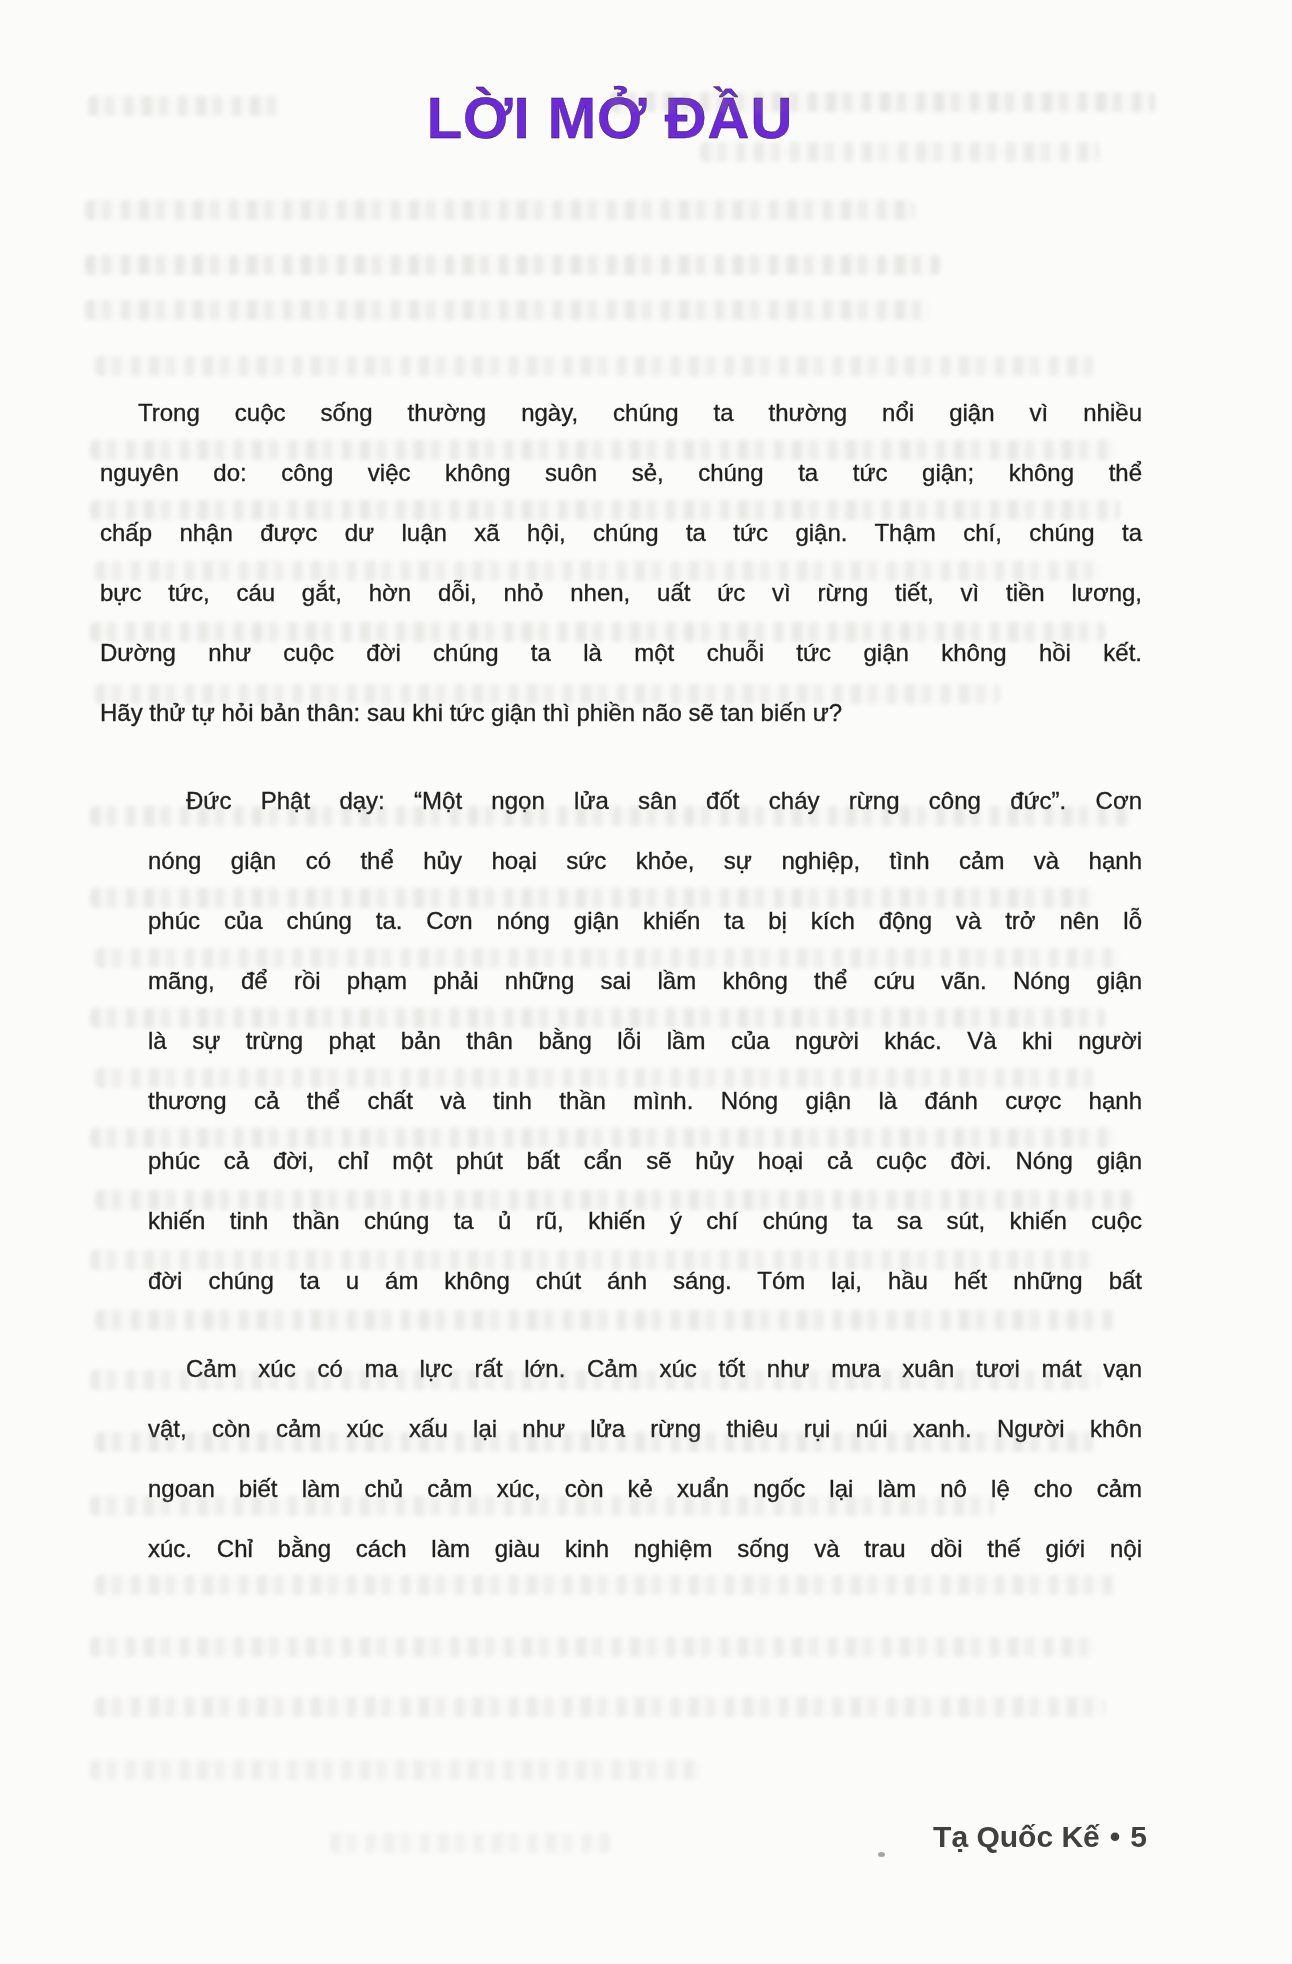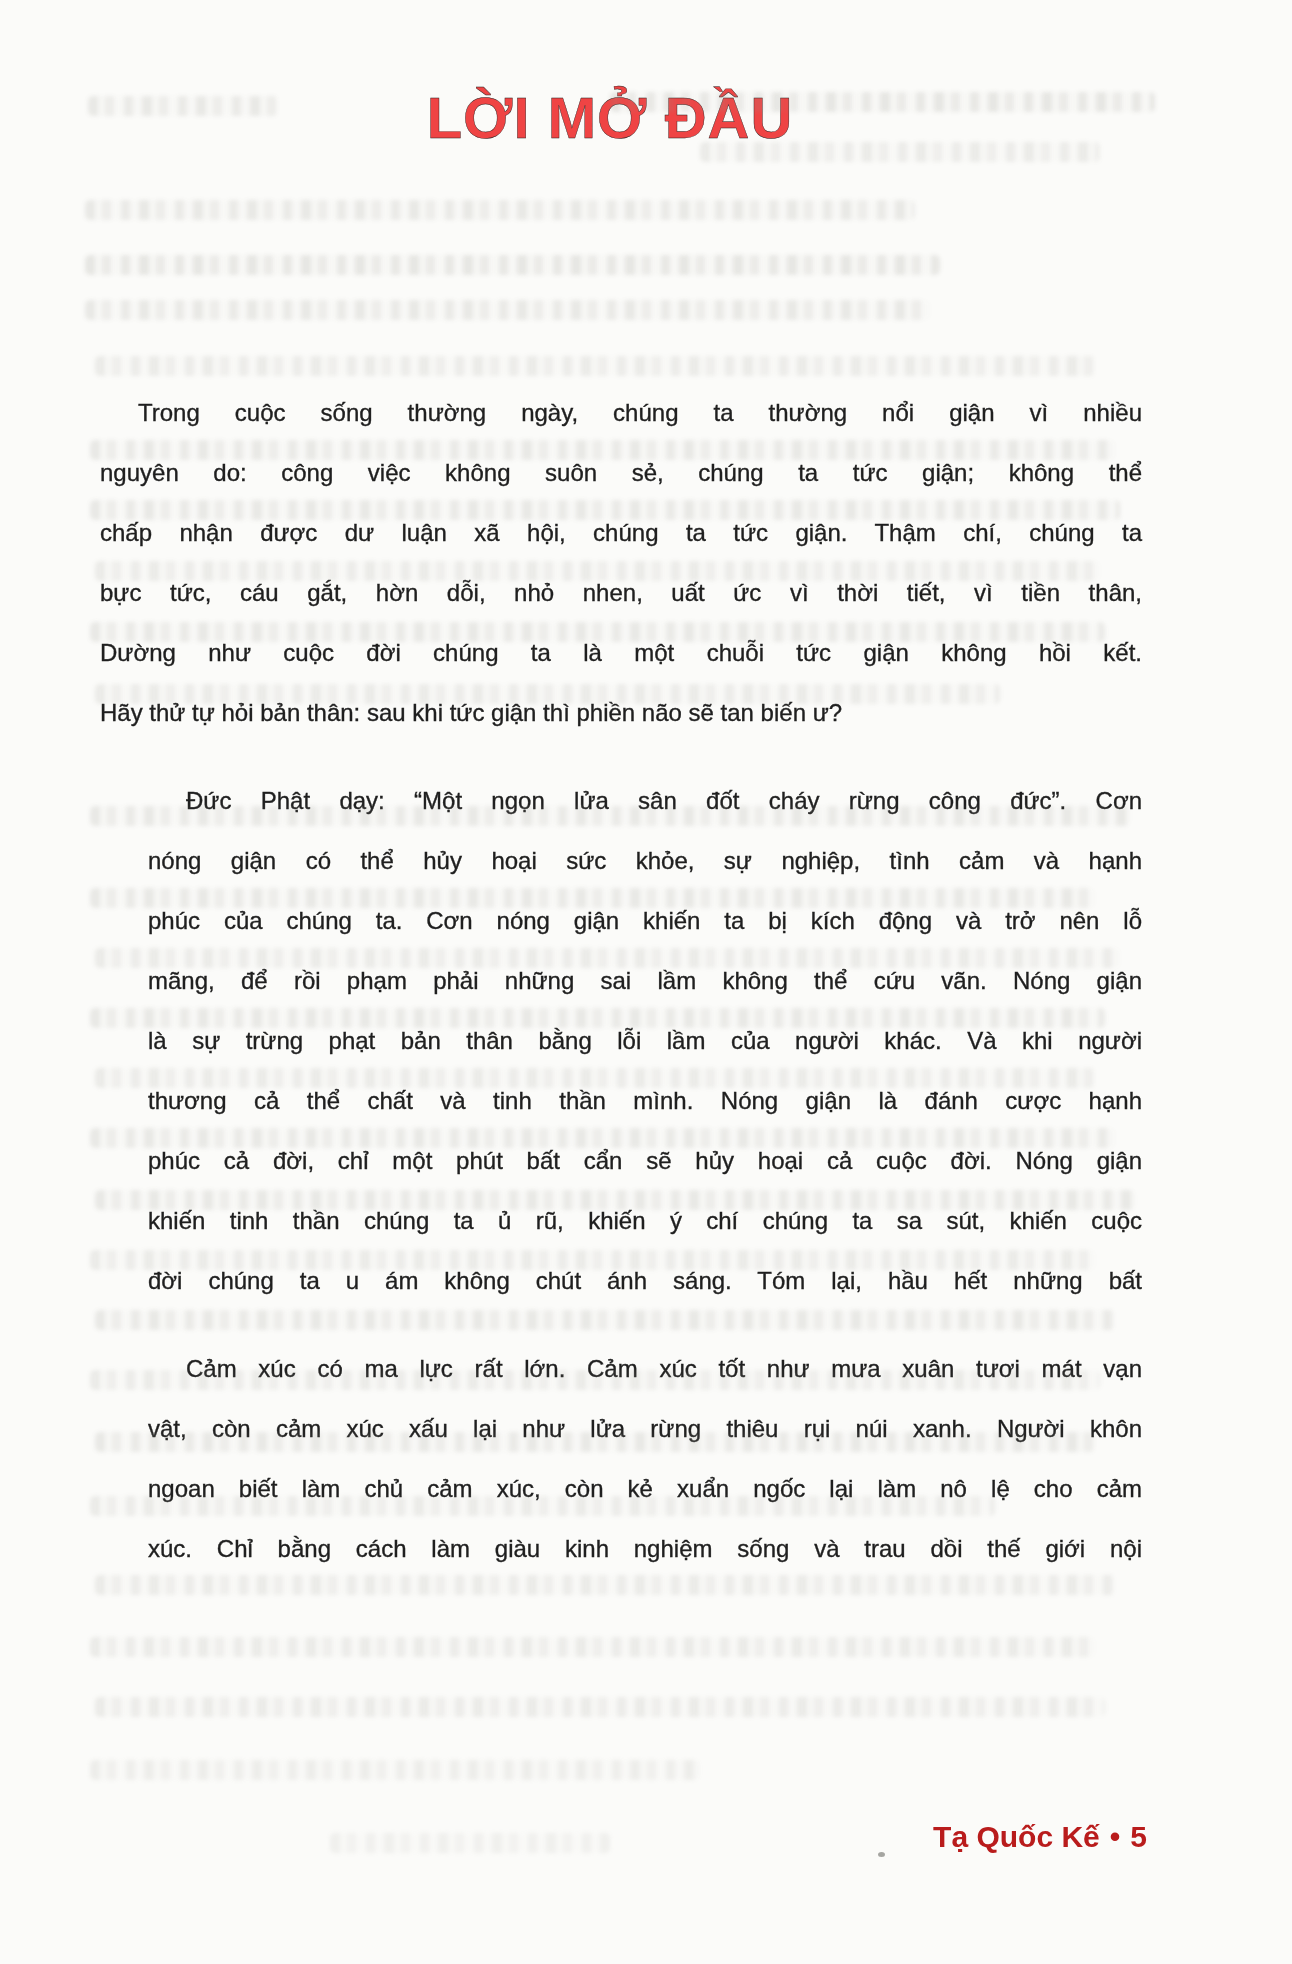--- a/index.html
+++ b/index.html
@@ -15,21 +15,21 @@
   }
   .page-title {
     position: absolute;
     top: 84px;
     left: 100px;
     width: 1020px;
     text-align: center;
     font-size: 58px;
     font-weight: 700;
     letter-spacing: 1px;
-    color: #ef4444;
+    color: #6d28d9;
     -webkit-text-stroke: 0.4px #191919;
     white-space: nowrap;
   }
   .body-text {
     position: absolute;
     top: 383px;
     left: 100px;
     width: 1042px;
     font-size: 24px;
     line-height: 60px;
@@ -45,21 +45,21 @@
     overflow: visible;
   }
   .text-line.first { padding-left: 38px; }
   .text-line.last-natural { text-align-last: left; }
   .page-footer {
     position: absolute;
     top: 1820px;
     right: 145px;
     font-size: 30px;
     font-weight: 700;
-    color: #b91c1c;
+    color: #404040;
     white-space: nowrap;
   }
   .page-footer .sep { padding: 0 10px; }
   .ghost-line {
     position: absolute;
     height: 20px;
     border-radius: 5px;
     background: repeating-linear-gradient(90deg,
       rgba(148,146,138,0.22) 0 10px,
       rgba(148,146,138,0.05) 10px 17px,
@@ -84,21 +84,21 @@
 <div class="page">
 
   <div class="page-title">LỜI MỞ ĐẦU</div>
 
   <div class="body-text">
 
   <div class="paragraph">
         <div class="text-line first">Trong cuộc sống thường ngày, chúng ta thường nổi giận vì nhiều</div>
         <div class="text-line">nguyên do: công việc không suôn sẻ, chúng ta tức giận; không thể</div>
         <div class="text-line">chấp nhận được dư luận xã hội, chúng ta tức giận. Thậm chí, chúng ta</div>
-        <div class="text-line">bực tức, cáu gắt, hờn dỗi, nhỏ nhen, uất ức vì thời tiết, vì tiền thân,</div>
+        <div class="text-line">bực tức, cáu gắt, hờn dỗi, nhỏ nhen, uất ức vì rừng tiết, vì tiền lương,</div>
         <div class="text-line">Dường như cuộc đời chúng ta là một chuỗi tức giận không hồi kết.</div>
         <div class="text-line last-natural">Hãy thử tự hỏi bản thân: sau khi tức giận thì phiền não sẽ tan biến ư?</div>
       </div>
       <div class="paragraph">
         <div class="text-line first">Đức Phật dạy: “Một ngọn lửa sân đốt cháy rừng công đức”. Cơn</div>
         <div class="text-line">nóng giận có thể hủy hoại sức khỏe, sự nghiệp, tình cảm và hạnh</div>
         <div class="text-line">phúc của chúng ta. Cơn nóng giận khiến ta bị kích động và trở nên lỗ</div>
         <div class="text-line">mãng, để rồi phạm phải những sai lầm không thể cứu vãn. Nóng giận</div>
         <div class="text-line">là sự trừng phạt bản thân bằng lỗi lầm của người khác. Và khi người</div>
         <div class="text-line">thương cả thể chất và tinh thần mình. Nóng giận là đánh cược hạnh</div>

